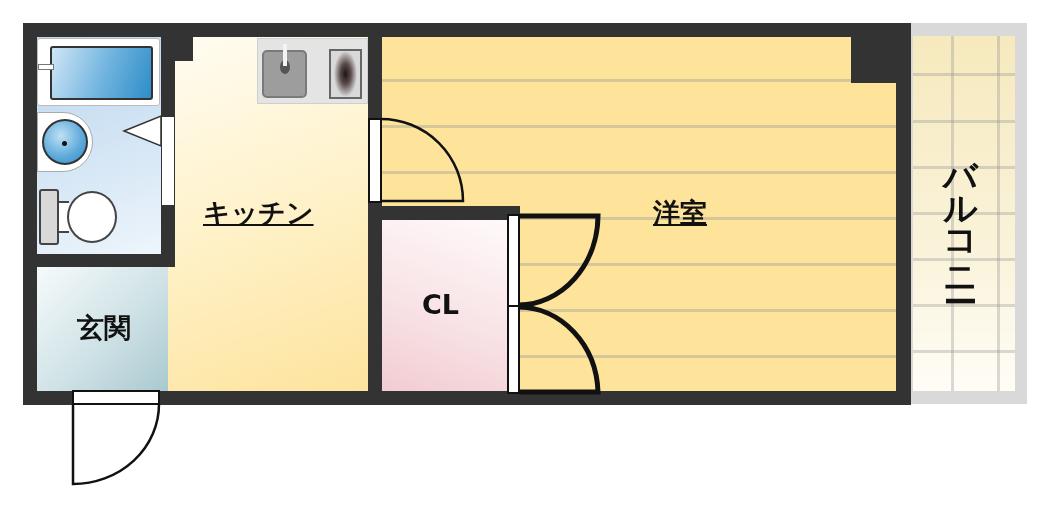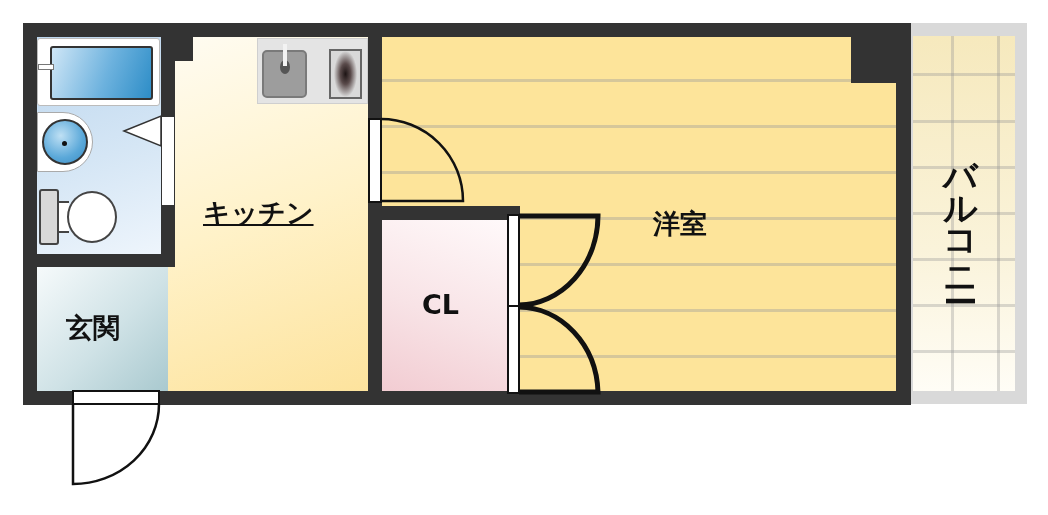--- a/index.html
+++ b/index.html
@@ -29,21 +29,21 @@
   </div>
   <div class="label" style="left:34px;top:114px;width:34px;font-size:34px;writing-mode:vertical-rl;text-orientation:upright;letter-spacing:-2px;">バルコニー</div>
 </div>
 
 <div class="wall" style="left:23px;top:23px;width:888px;height:382px;"></div>
 
 <div class="abs" style="left:382px;top:37px;width:514px;height:354px;background:#fde49a;
      background-image:repeating-linear-gradient(180deg, transparent 0px, transparent 42px, #d6c79a 42px, #d6c79a 45px, transparent 45px, transparent 46px);"></div>
 
 <div class="wall" style="left:851px;top:37px;width:46px;height:46px;"></div>
-<div class="label" style="left:653px;top:210px;">洋室</div>
+<div class="label" style="left:653px;top:199px;text-decoration:underline;">洋室</div>
 
 <div class="abs" style="left:168px;top:37px;width:200px;height:354px;
      background:linear-gradient(160deg,#fffcf2 0%,#fff2c9 50%,#fde39d 100%);"></div>
 <div class="wall" style="left:168px;top:37px;width:25px;height:24px;"></div>
 
 <div class="abs" style="left:257px;top:38px;width:111px;height:66px;background:#e4e4e4;border:1px solid #cfcfcf;box-sizing:border-box;">
   <div class="abs" style="left:4px;top:11px;width:45px;height:48px;background:#9d9d9d;border:2px solid #7a7a7a;border-radius:5px;box-sizing:border-box;">
     <div class="abs" style="left:16px;top:8px;width:10px;height:14px;background:#555;border-radius:50%;"></div>
     <div class="abs" style="left:19px;top:-8px;width:4px;height:22px;background:#f3f3f3;"></div>
   </div>
@@ -71,21 +71,21 @@
 <div class="abs" style="left:37px;top:187px;width:84px;height:60px;">
   <div class="abs" style="left:2px;top:2px;width:20px;height:56px;border:2px solid #444;border-radius:3px;background:#d8d8d8;box-sizing:border-box;"></div>
   <div class="abs" style="left:22px;top:14px;width:10px;height:32px;background:#fff;border-top:2px solid #444;border-bottom:2px solid #444;box-sizing:border-box;"></div>
   <div class="abs" style="left:30px;top:4px;width:50px;height:52px;border:2px solid #444;border-radius:50%;background:#fff;box-sizing:border-box;"></div>
 </div>
 
 <div class="abs" style="left:161px;top:116px;width:14px;height:90px;background:#fff;border:1px solid #333;box-sizing:border-box;"></div>
 
 <div class="abs" style="left:37px;top:267px;width:131px;height:124px;
      background:linear-gradient(135deg,#f6fafb 0%,#cfe2e6 55%,#a9c9cf 100%);"></div>
-<div class="label" style="left:66px;top:314px;">玄関</div>
+<div class="label" style="left:77px;top:314px;">玄関</div>
 
 <div class="abs" style="left:382px;top:220px;width:126px;height:171px;
      background:linear-gradient(200deg,#fff9fa 0%,#f8e3e6 55%,#f2ccd2 100%);"></div>
 <div class="label" style="left:422px;top:291px;">CL</div>
 
 <div class="wall" style="left:161px;top:37px;width:14px;height:80px;"></div>
 <div class="wall" style="left:161px;top:205px;width:14px;height:62px;"></div>
 <div class="wall" style="left:37px;top:254px;width:138px;height:13px;"></div>
 <div class="wall" style="left:368px;top:37px;width:14px;height:82px;"></div>
 <div class="wall" style="left:368px;top:202px;width:14px;height:189px;"></div>

